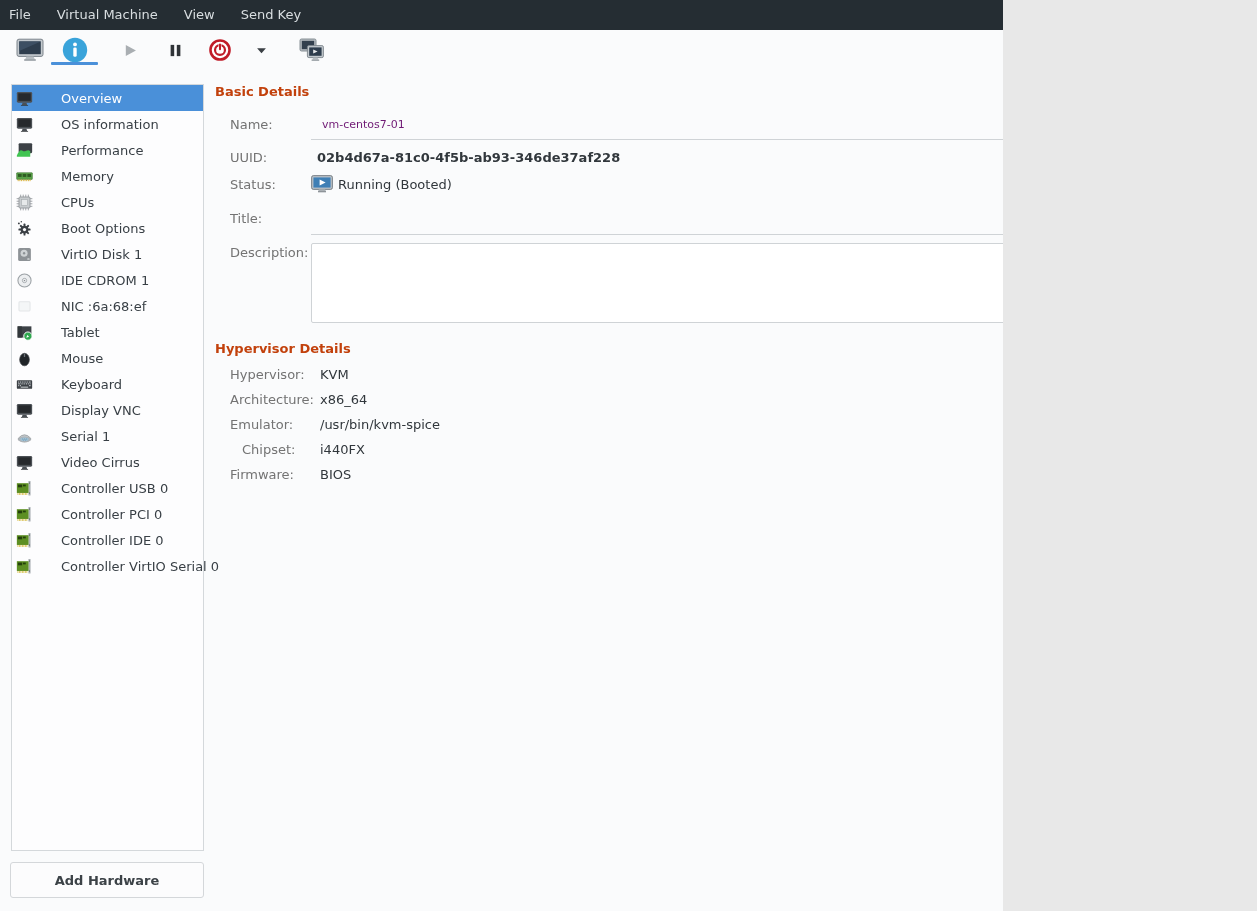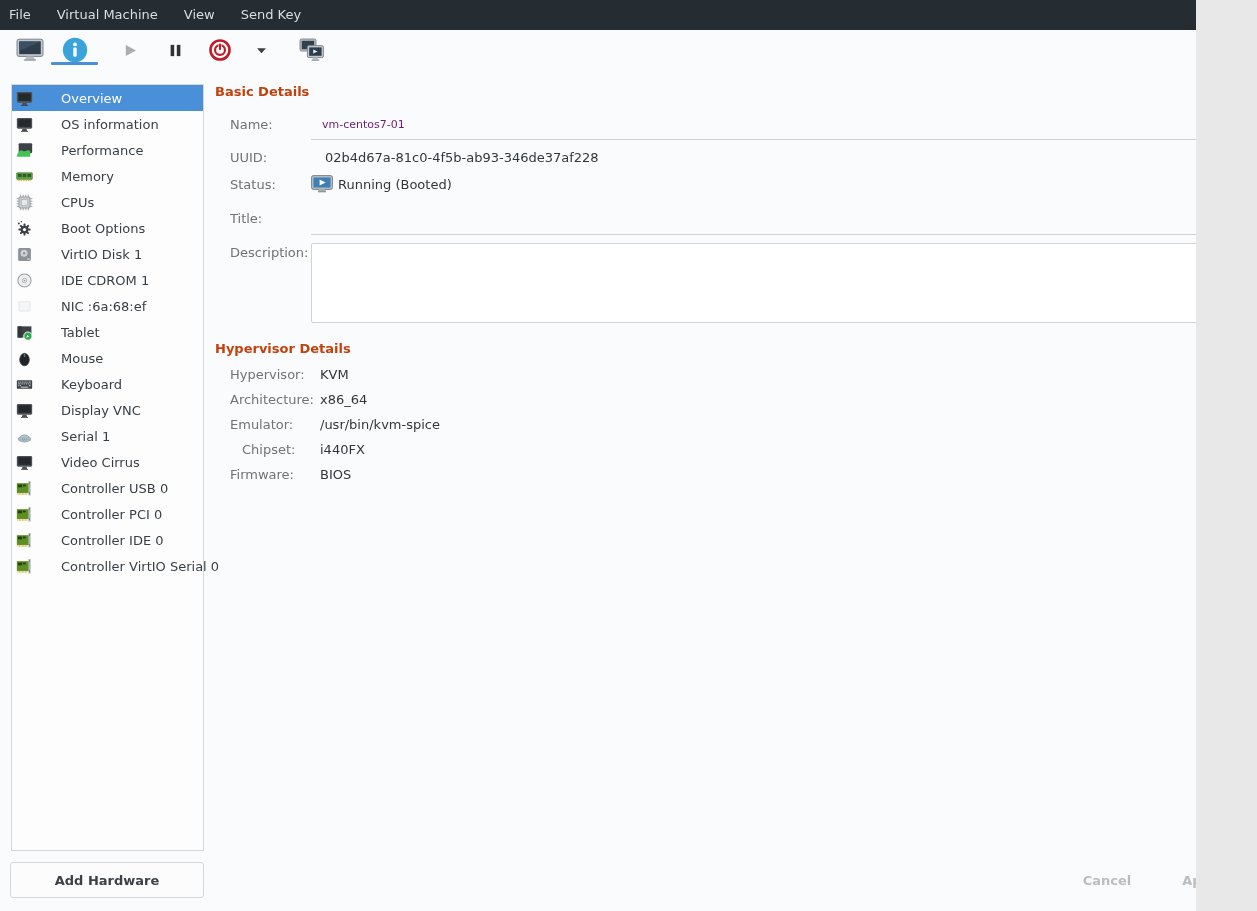--- a/index.html
+++ b/index.html
@@ -1,18 +1,18 @@
 <!DOCTYPE html>
 <html><head>
 <meta charset="utf-8">
 <style>
   * { margin:0; padding:0; box-sizing:border-box; }
   html,body { background:#e8e8e8; }
   .app {
-    position:relative; width:1196px; height:911px; overflow:hidden;
+    position:relative; width:1003px; height:911px; overflow:hidden;
     background:#fafbfc; font-family:"DejaVu Sans","Liberation Sans",sans-serif;
     font-size:13px; color:#31373c;
   }
   
   .menubar {
     position:absolute; top:0; left:0; right:0; height:30px;
     background:#252d33; display:flex; align-items:center; padding-left:0;
   }
   .menu-item { color:#d9dee1; padding:0 13px; line-height:30px; cursor:default; }
   .menu-item:first-child { padding-left:9px; }
@@ -468,21 +468,21 @@
   </div>
 
   <button class="add-hw-btn">Add Hardware</button>
 
   <div class="section-title" style="left:215px;top:84px;">Basic Details</div>
 
   <div class="fld-label" style="left:230px;top:117px;">Name:</div>
   <input class="entry" style="top: 112px;" value="vm-centos7-01">
 
   <div class="fld-label" style="left:230px;top:150px;">UUID:</div>
-  <div class="fld-value" style="left:325px;top:150px;">02b4d67a-81c0-4f5b-ab93-346de37af228</div>
+  <div class="fld-value" style="left:317px;top:150px;font-weight:bold;">02b4d67a-81c0-4f5b-ab93-346de37af228</div>
 
   <div class="fld-label" style="left:230px;top:177px;">Status:</div>
   <span class="status-icon">
       <svg width="22" height="18">
         <use href="#sym-running"></use>
       </svg>
     </span>
   <div class="fld-value" style="left:338px;top:177px;">Running (Booted)</div>
 
   <div class="fld-label" style="left:230px;top:211px;">Title:</div>

